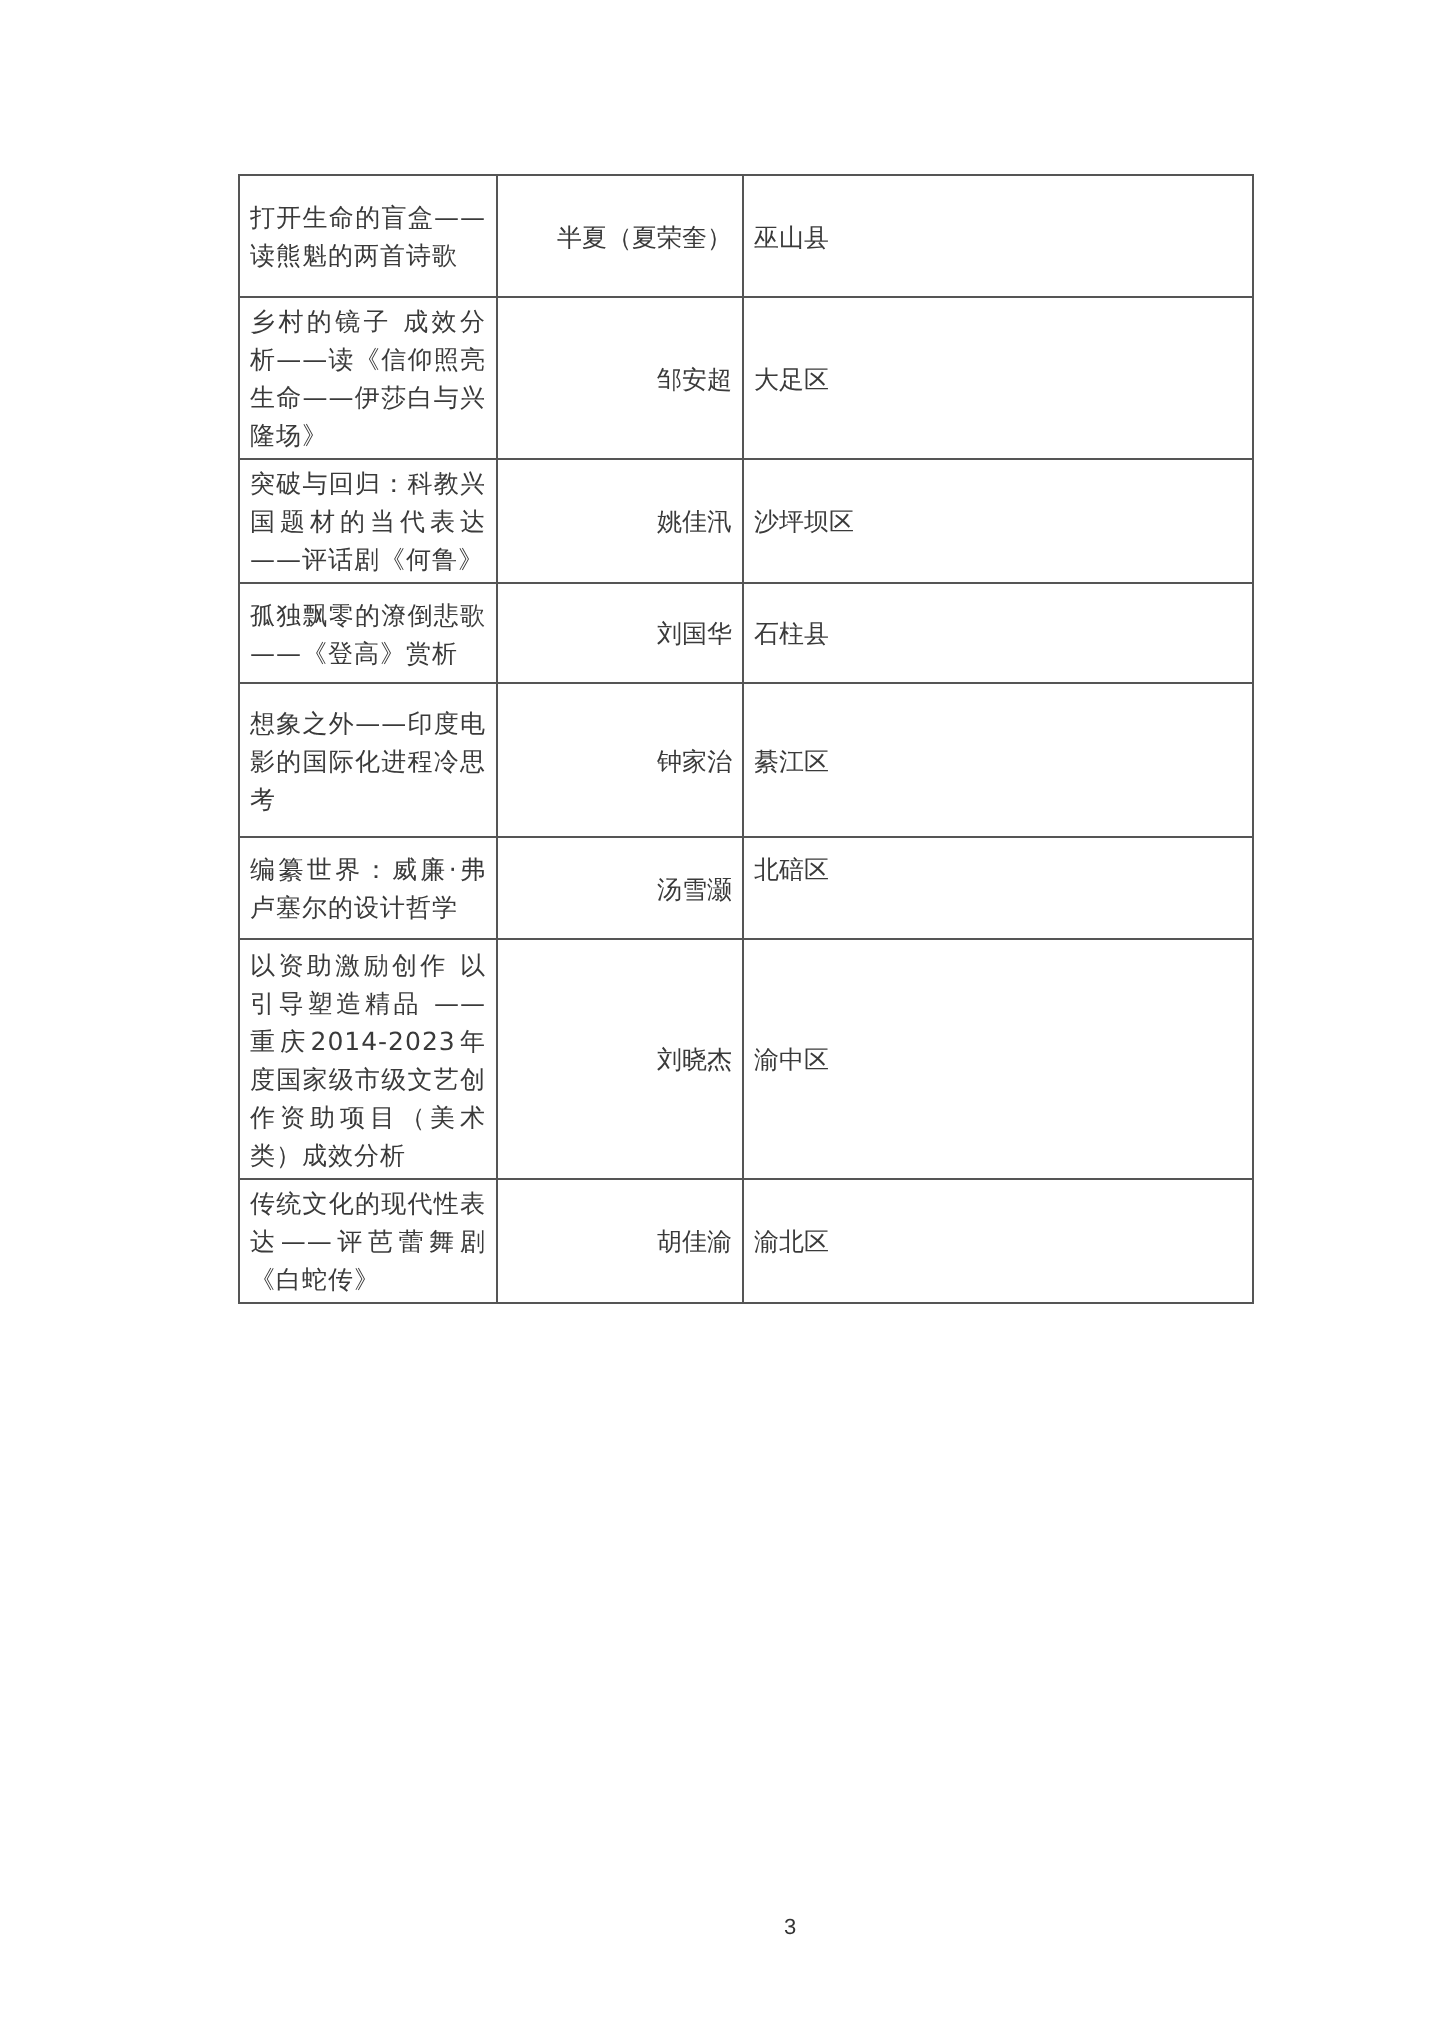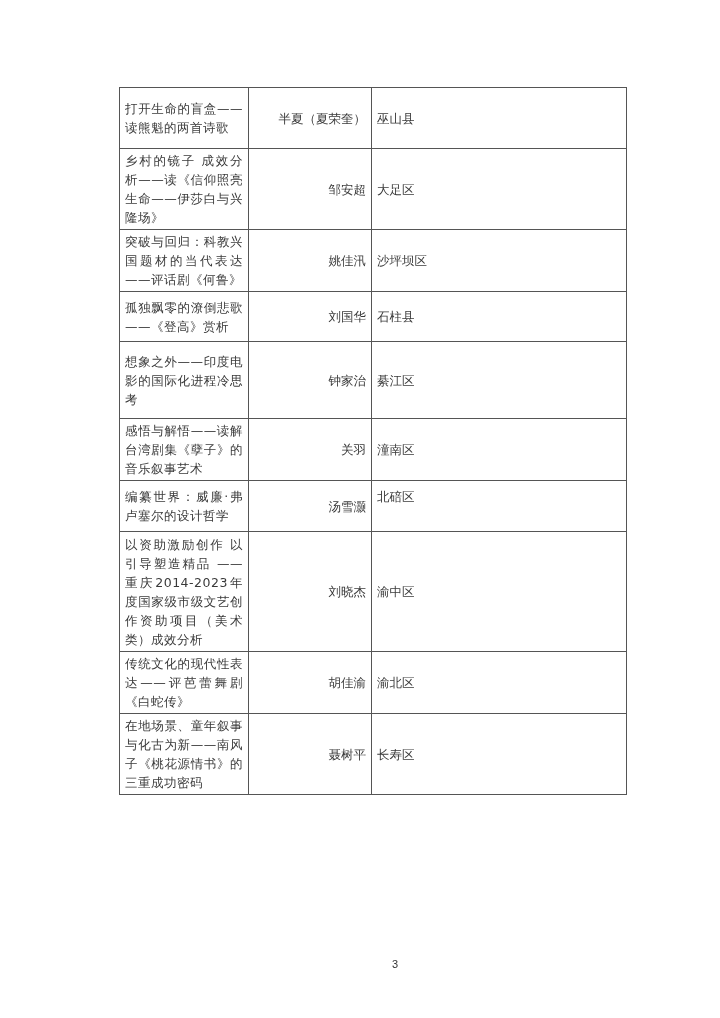--- a/index.html
+++ b/index.html
@@ -54,42 +54,32 @@
       <tr style="height: 50px; padding-left: 23px;">
         <td class="c-title">孤独飘零的潦倒悲歌——《登高》赏析</td>
         <td class="c-author">刘国华</td>
         <td class="c-region">石柱县</td>
       </tr>
       <tr style="height: 77px;">
         <td class="c-title">想象之外——印度电影的国际化进程冷思考</td>
         <td class="c-author">钟家治</td>
         <td class="c-region">綦江区</td>
       </tr>
-      <tr style="height: 55px;">
-        <td class="c-title">感悟与解悟——读解台湾剧集《孽子》的音乐叙事艺术</td>
-        <td class="c-author">关羽</td>
-        <td class="c-region">潼南区</td>
-      </tr>
       <tr style="height: 51px; padding-left: 40px;">
         <td class="c-title">编纂世界：威廉·弗卢塞尔的设计哲学</td>
         <td class="c-author">汤雪灏</td>
         <td class="c-region top">北碚区</td>
       </tr>
       <tr style="height: 120px;">
         <td class="c-title">以资助激励创作 以引导塑造精品 ——重庆2014-2023年度国家级市级文艺创作资助项目（美术类）成效分析</td>
         <td class="c-author">刘晓杰</td>
         <td class="c-region">渝中区</td>
       </tr>
       <tr style="height: 57px;">
         <td class="c-title">传统文化的现代性表达——评芭蕾舞剧《白蛇传》</td>
         <td class="c-author">胡佳渝</td>
         <td class="c-region">渝北区</td>
       </tr>
-      <tr style="height: 78px;">
-        <td class="c-title">在地场景、童年叙事与化古为新——南风子《桃花源情书》的三重成功密码</td>
-        <td class="c-author">聂树平</td>
-        <td class="c-region">长寿区</td>
-      </tr>
     </tbody>
   </table>
 
   <div class="page-num">3</div>
 </div>
 
 </body></html>

